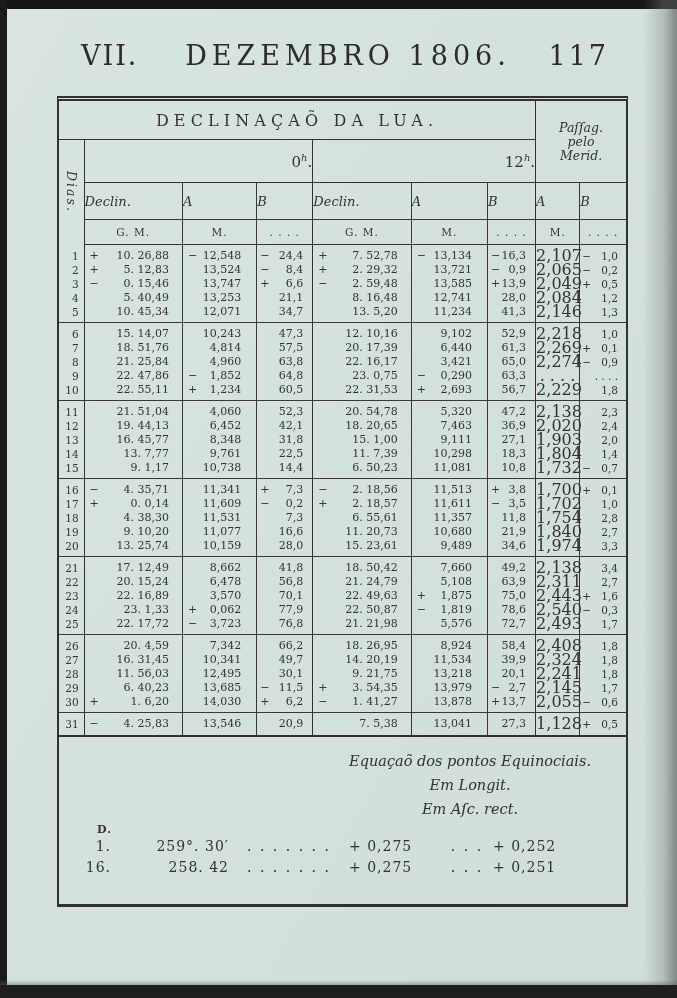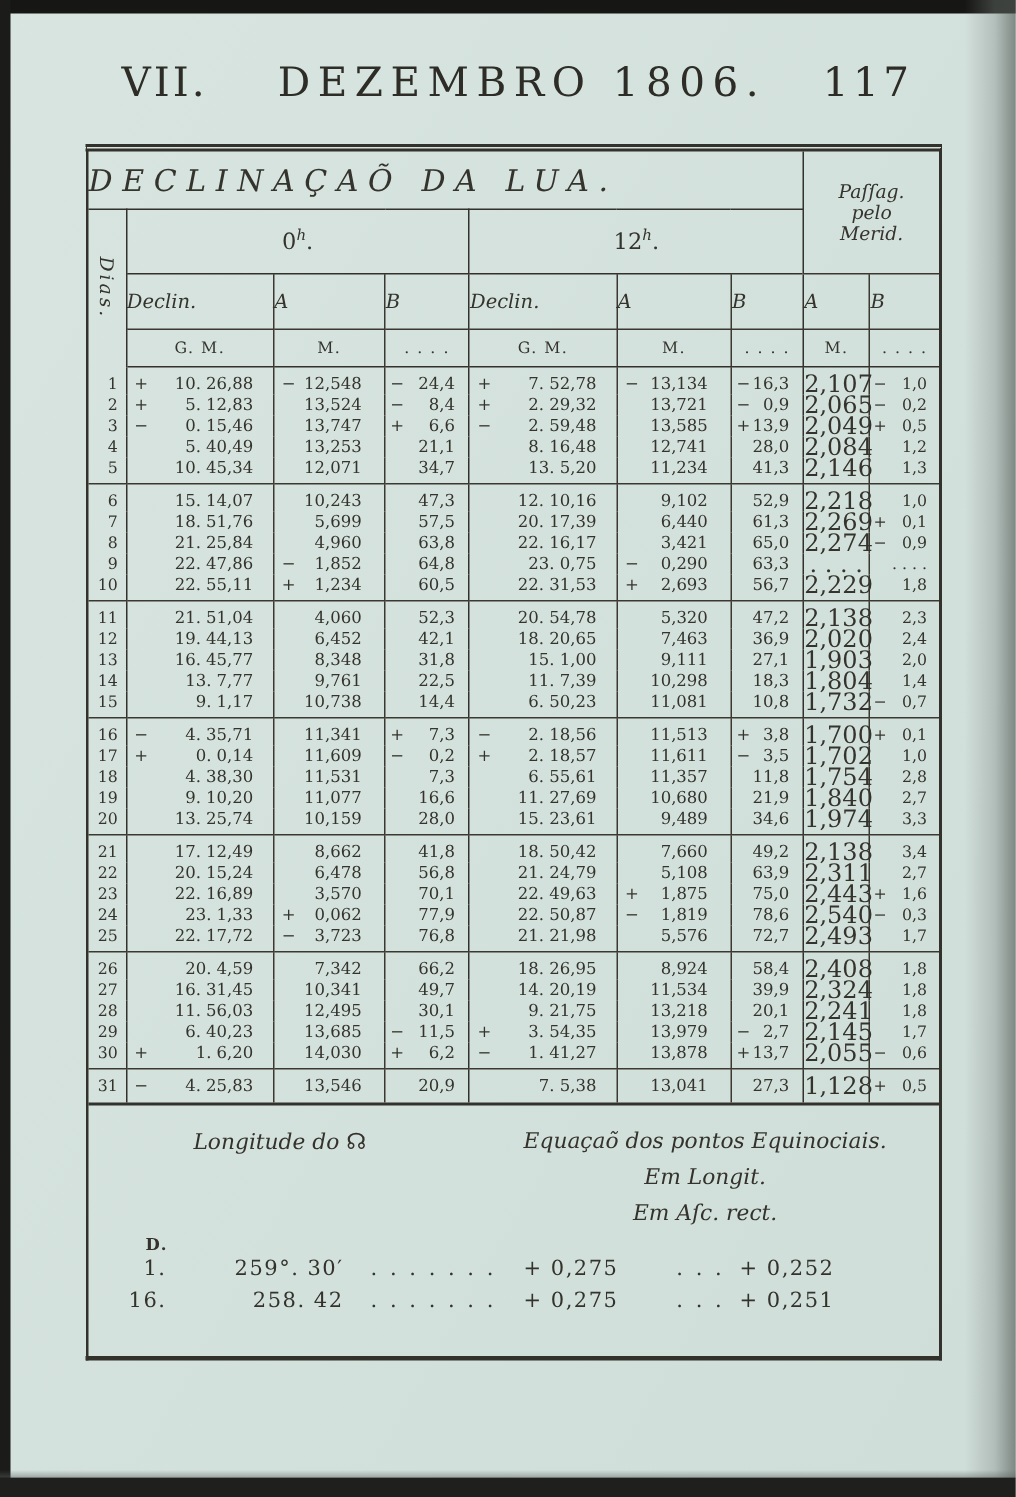--- a/index.html
+++ b/index.html
@@ -29,28 +29,28 @@
             color:#35332d;}
   table.main{border-collapse:collapse;table-layout:fixed;width:100%;}
   table.main td{padding:0;vertical-align:middle;}
 
   col.c0{width:25px;} col.c1{width:98px;} col.c2{width:74px;} col.c3{width:56px;}
   col.c4{width:98px;} col.c5{width:76px;} col.c6{width:48px;} col.c7{width:44px;} col.c8{width:46px;}
 
   .bd-r{border-right:1px solid #3b3832;}
   .bd-r-heavy{border-right:1.6px solid #33312c;}
 
-  td.title-cell{height:38px;text-align:left;font-style:italic;font-size:20px;
+  td.title-cell{height:38px;text-align:center;font-size:16px;
                 letter-spacing:0.32em;border-bottom:1.4px solid #33312c;}
   td.passag-cell{text-align:center;font-style:italic;font-size:12.5px;line-height:14px;
                  border-bottom:1.2px solid #3b3832;margin-top:24px;}
   td.dias-cell{text-align:center;}
   .dias-txt{writing-mode:vertical-rl;font-style:italic;font-size:12.5px;letter-spacing:2px;
             margin:0 auto;}
-  td.hour-cell{height:42px;text-align:center;font-size:15px;border-bottom:1.2px solid #33312c;margin-left:40px;}
+  td.hour-cell{height:42px;text-align:right;font-size:15px;border-bottom:1.2px solid #33312c;margin-left:40px;}
   td.hour-cell sup{font-style:italic;font-size:10px;}
   td.sub-cell{height:36px;font-style:italic;font-size:13px;
               border-bottom:1.1px solid #3b3832;}
   td.unit-cell{height:24px;text-align:center;font-size:10.5px;letter-spacing:1px;
                border-bottom:1.2px solid #33312c;}
 
   tbody.data td{font-size:11px;height:14px;line-height:14px;white-space:nowrap;position:relative;}
   tbody.data td.c0{text-align:right;padding-right:5px;font-size:10.5px;}
   tbody.data td.c1,tbody.data td.c4{text-align:right;padding-right:13px;}
   tbody.data td.c2,tbody.data td.c5{text-align:right;padding-right:15px;}
@@ -211,21 +211,21 @@
             <td class="c3 bd-r-heavy">47,3</td>
             <td class="c4 bd-r">12. 10,16</td>
             <td class="c5 bd-r">9,102</td>
             <td class="c6 bd-r-heavy">52,9</td>
             <td class="c7 bd-r">2,218</td>
             <td class="c8">1,0</td>
           </tr>
           <tr>
             <td class="c0 bd-r-heavy">7</td>
             <td class="c1 bd-r">18. 51,76</td>
-            <td class="c2 bd-r">5,699</td>
+            <td class="c2 bd-r">4,814</td>
             <td class="c3 bd-r-heavy">57,5</td>
             <td class="c4 bd-r">20. 17,39</td>
             <td class="c5 bd-r">6,440</td>
             <td class="c6 bd-r-heavy">61,3</td>
             <td class="c7 bd-r">2,269</td>
             <td class="c8"><span class="sgn">+</span>0,1</td>
           </tr>
           <tr>
             <td class="c0 bd-r-heavy">8</td>
             <td class="c1 bd-r">21. 25,84</td>
@@ -345,21 +345,21 @@
             <td class="c5 bd-r">11,357</td>
             <td class="c6 bd-r-heavy">11,8</td>
             <td class="c7 bd-r">1,754</td>
             <td class="c8">2,8</td>
           </tr>
           <tr>
             <td class="c0 bd-r-heavy">19</td>
             <td class="c1 bd-r">9. 10,20</td>
             <td class="c2 bd-r">11,077</td>
             <td class="c3 bd-r-heavy">16,6</td>
-            <td class="c4 bd-r">11. 27,69</td>
+            <td class="c4 bd-r">11. 20,73</td>
             <td class="c5 bd-r">10,680</td>
             <td class="c6 bd-r-heavy">21,9</td>
             <td class="c7 bd-r">1,840</td>
             <td class="c8">2,7</td>
           </tr>
           <tr class="group-end">
             <td class="c0 bd-r-heavy">20</td>
             <td class="c1 bd-r">13. 25,74</td>
             <td class="c2 bd-r">10,159</td>
             <td class="c3 bd-r-heavy">28,0</td>
@@ -489,21 +489,20 @@
             <td class="c6 bd-r-heavy">27,3</td>
             <td class="c7 bd-r">1,128</td>
             <td class="c8"><span class="sgn">+</span>0,5</td>
           </tr>
         </tbody>
     </table>
 
     <div class="footerSec">
       <div class="f-head">
         <div class="f-left">
-          <div><span>Longitude do </span><span class="node-sym">☊</span></div>
         </div>
         <div class="f-right">
           <div class="f-right-top">Equaçaõ dos pontos Equinociais.</div>
           <div class="f-right-sub">
             <span>Em Longit.</span>
             <span>Em Aſc. rect.</span>
           </div>
         </div>
       </div>
       <div class="d-label">D.</div>

